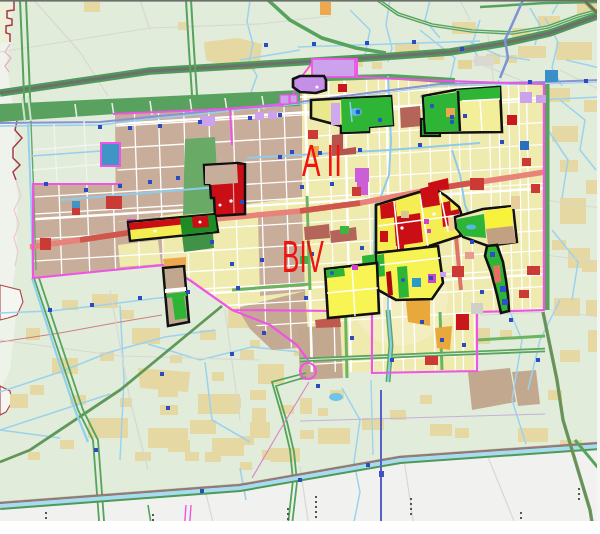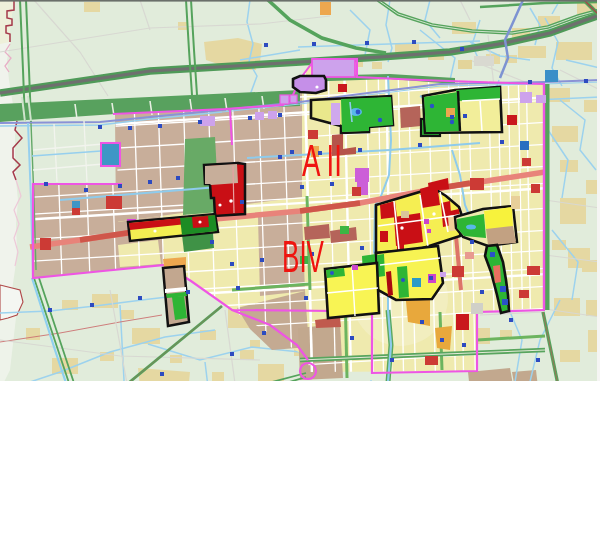--- a/index.html
+++ b/index.html
@@ -1,16 +1,16 @@
 <!DOCTYPE html>
 <html><head>
 <meta charset="utf-8">
 <style>
 html,body{margin:0;padding:0;background:#fff;font-family:"Liberation Sans",sans-serif;}
-#map{width:600px;height:381px;overflow:hidden;}
+#map{width:600px;height:521px;overflow:hidden;}
 </style>
 </head>
 <body>
 
 <div id="map">
 <svg width="600" height="534" viewBox="0 0 600 534">
 
 <rect x="0" y="0" width="600" height="534" fill="#e1ecdb"></rect>
 
 <polygon points="0,0 14,0 12,14 10,30 10,44 7,60 9,80 13,105 17,121 15,135 15,160 16,180 18,200 16,224 17,250 15,270 12,290 0,295" fill="#f0f3ec"></polygon>

